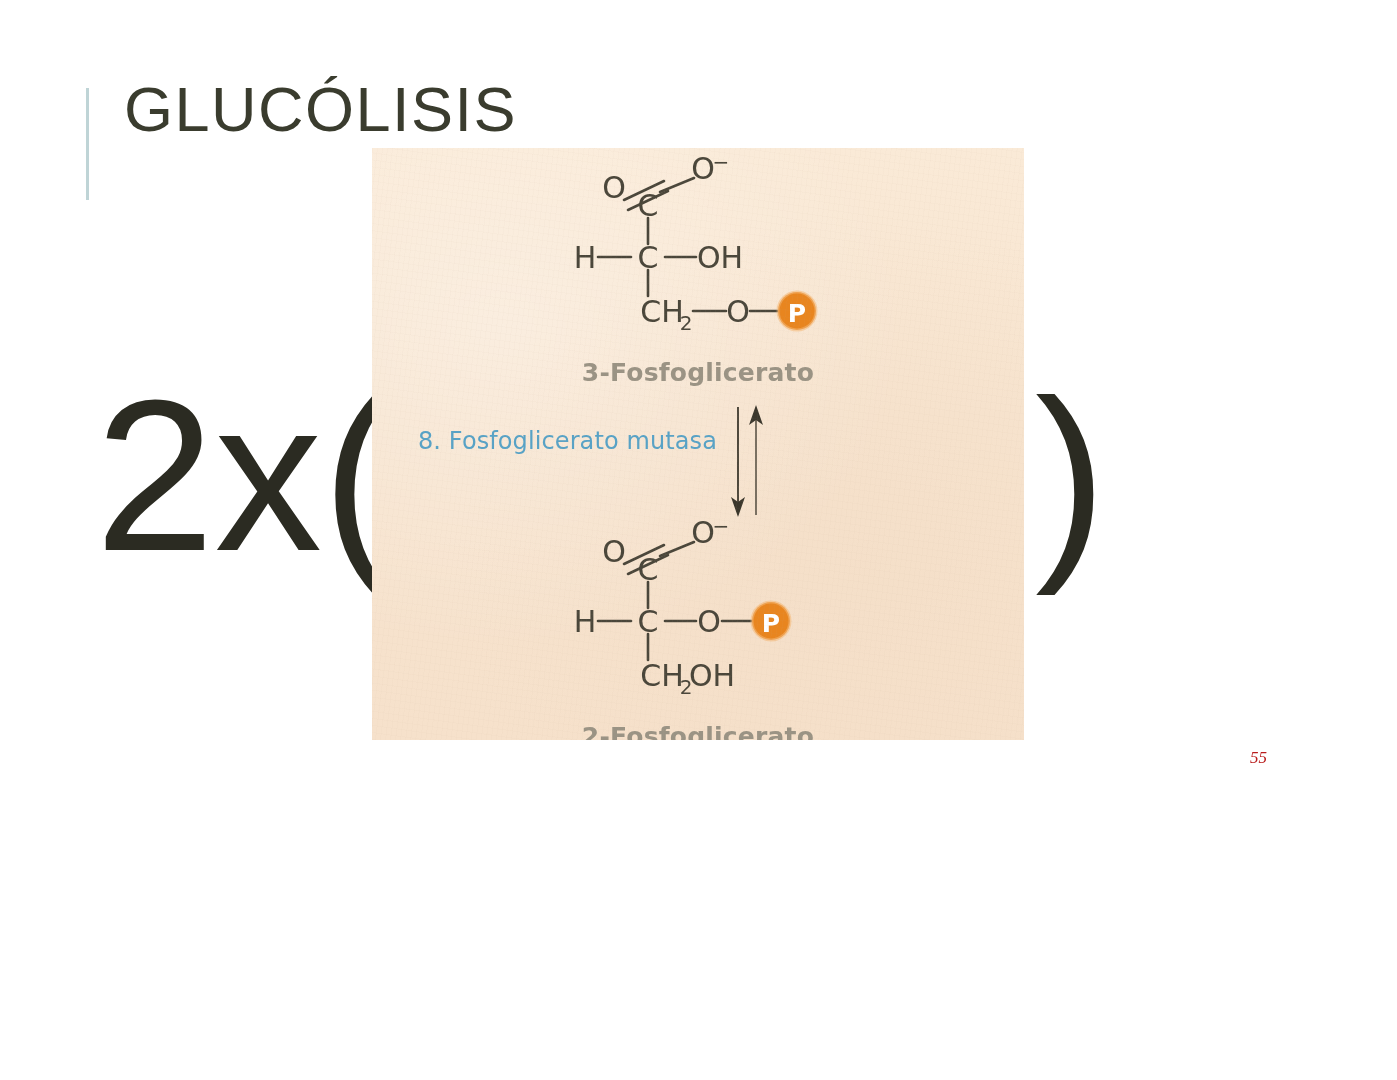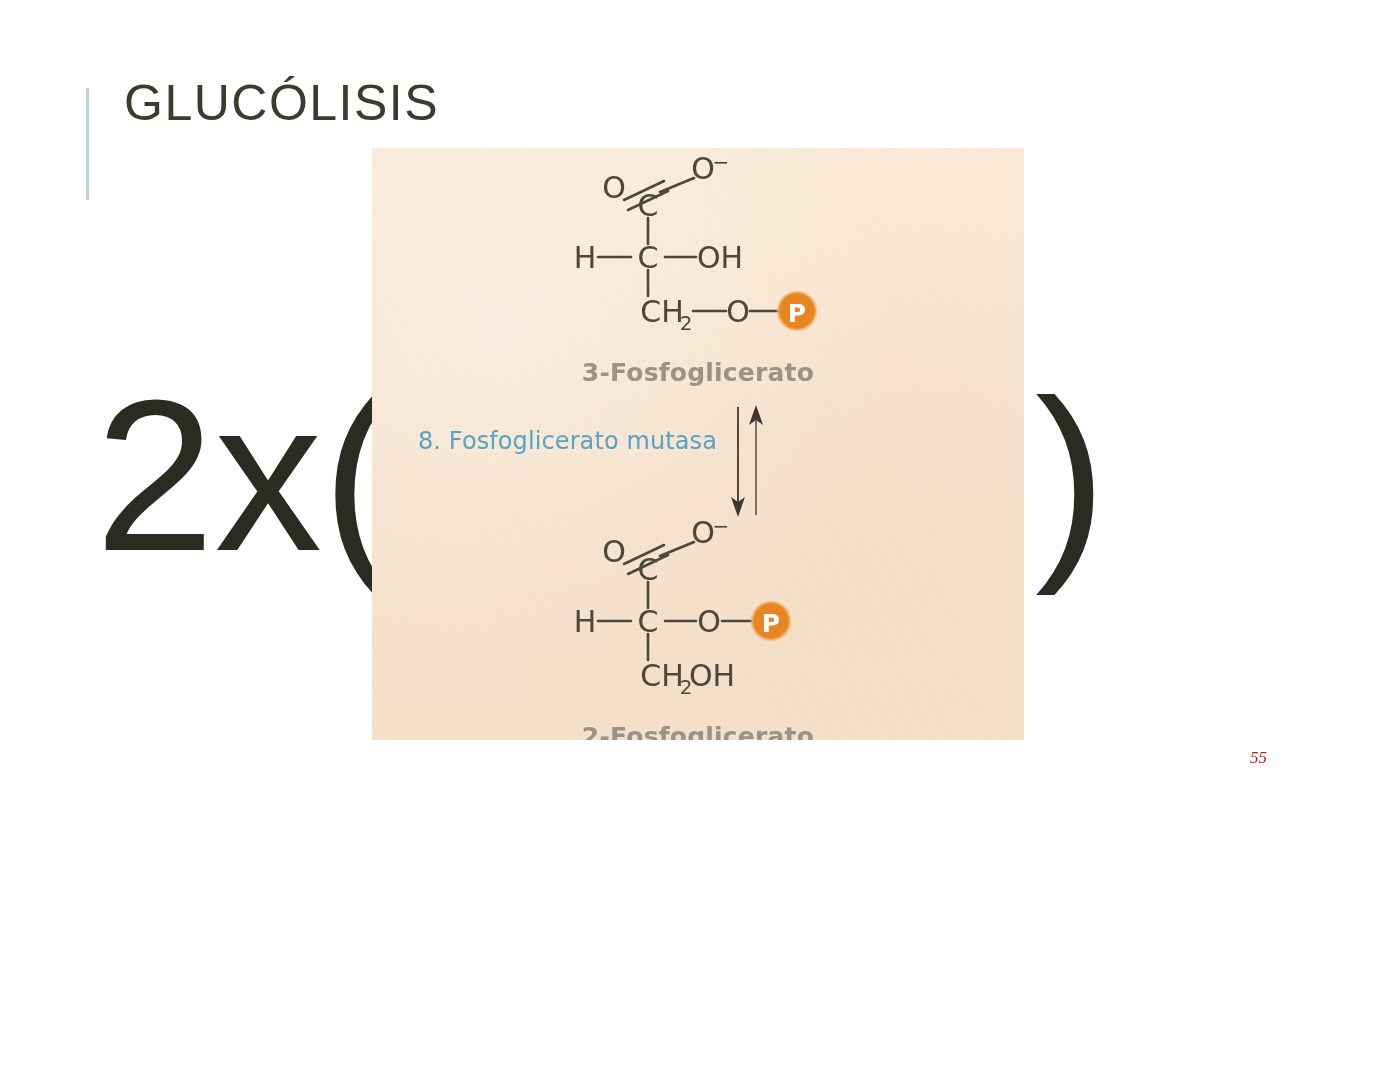--- a/index.html
+++ b/index.html
@@ -21,21 +21,21 @@
     left: 86px;
     top: 88px;
     width: 3px;
     height: 112px;
     background: #BFD4D6;
   }
   #page-title {
     position: absolute;
     left: 124px;
     top: 78px;
-    font-size: 50px;
+    font-size: 63px;
     letter-spacing: 1.5px;
     color: #3A3C2E;
     font-weight: 400;
     line-height: 1;
     white-space: nowrap;
     font-family: "Liberation Sans", sans-serif;
   }
 
   
   .big-paren {

